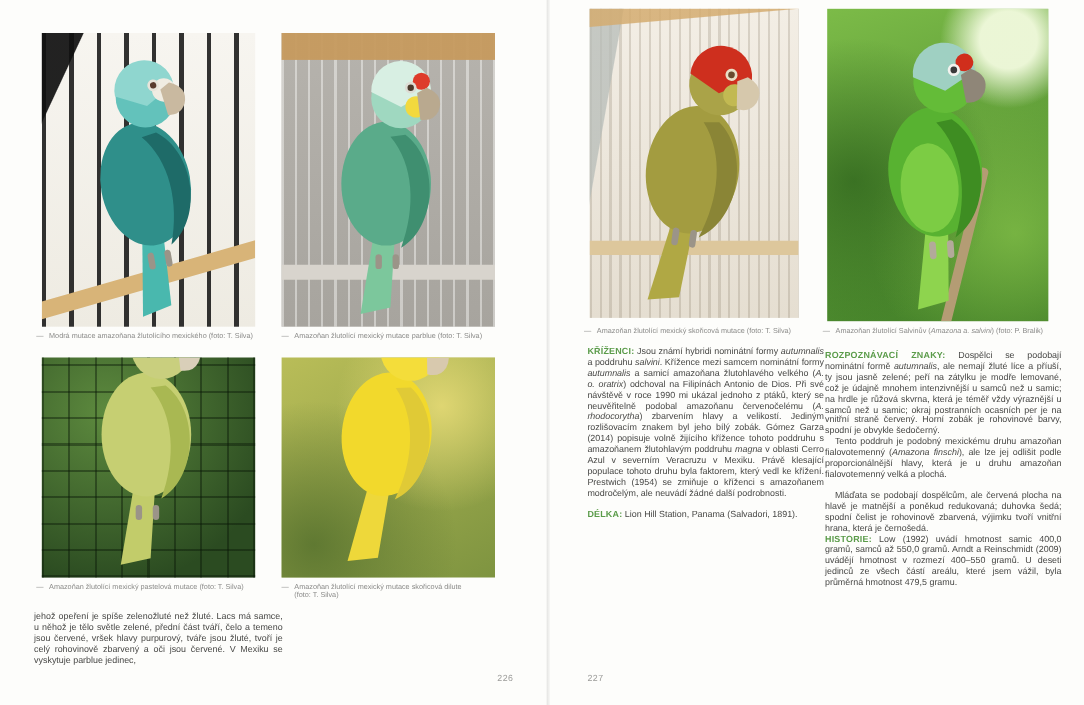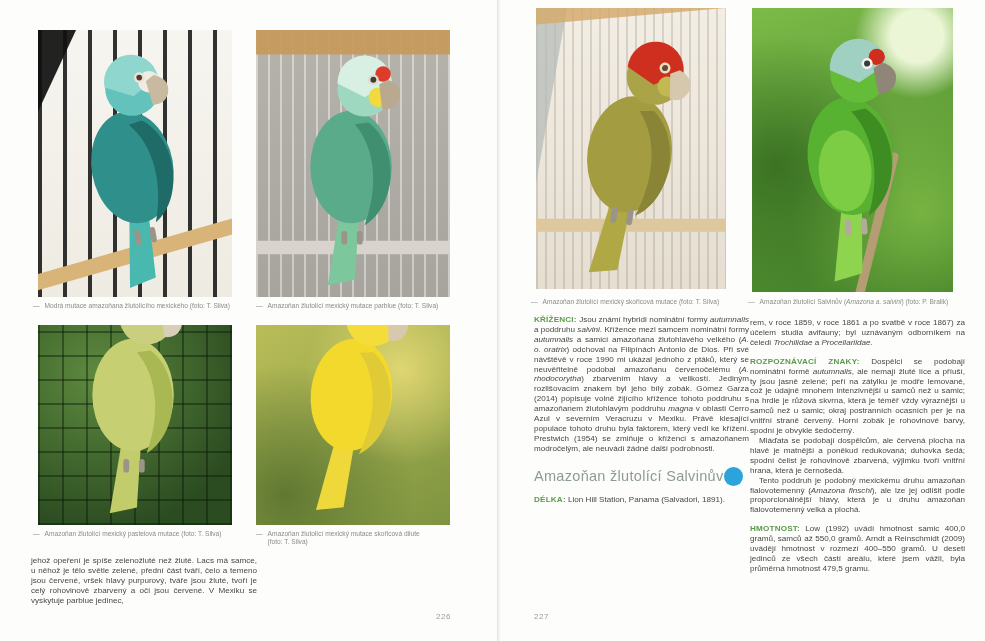--- a/index.html
+++ b/index.html
@@ -67,21 +67,21 @@
   .lbl{font-weight:700;color:var(--label_green,#5a9b49);letter-spacing:.2px;}
 
   .species-row{display:flex;align-items:center;justify-content:space-between;
     margin:13px 0 9px 0;}
   .species-row h2{margin:0;font-size:14.5px;font-weight:400;letter-spacing:.3px;
     color:var(--heading_green,#8d9c90);}
   .dot{width:19px;height:19px;border-radius:50%;background:var(--accent_blue,#2ba3db);
     flex:0 0 auto;margin-right:6px;}
 
   .pagenum{position:absolute;font-size:8px;color:#9b9b99;letter-spacing:.5px;}
-  .pn-left{left:436px;top:612px;}
+  .pn-left{left:452px;top:612px;}
   .pn-right{left:534px;top:612px;}
 
   
   .cap1{left:33px;top:302px;width:212px;}
   .cap2{left:256px;top:302px;width:212px;}
   .cap3{left:33px;top:530px;width:212px;}
   .cap4{left:256px;top:530px;width:176px;}
   .cap5{left:531px;top:298px;width:218px;}
   .cap6{left:748px;top:298px;width:232px;}
 
@@ -247,46 +247,41 @@
       <span class="dash">—</span>
       <span>Amazoňan žlutolící Salvinův (<i>Amazona a. salvini</i>) (foto: P. Bralik)</span>
     </p>
 
     <div class="col colA">
       <p class="body">
         <span class="lbl">KŘÍŽENCI:</span>
         <span>Jsou známí hybridi nominátní formy <i>autumnalis</i> a poddruhu <i>salvini</i>. Křížence mezi samcem nominátní formy <i>autumnalis</i> a samicí amazoňana žlutohlavého velkého (<i>A. o. oratrix</i>) odchoval na Filipínách Antonio de Dios. Při své návštěvě v roce 1990 mi ukázal jednoho z ptáků, který se neuvěřitelně podobal amazoňanu červenočelému (<i>A. rhodocorytha</i>) zbarvením hlavy a velikostí. Jediným rozlišovacím znakem byl jeho bílý zobák. Gómez Garza (2014) popisuje volně žijícího křížence tohoto poddruhu s amazoňanem žlutohlavým poddruhu <i>magna</i> v oblasti Cerro Azul v severním Veracruzu v Mexiku. Právě klesající populace tohoto druhu byla faktorem, který vedl ke křížení. Prestwich (1954) se zmiňuje o kříženci s amazoňanem modročelým, ale neuvádí žádné další podrobnosti.</span>
       </p>
 
-      <div class="species-row">
-        <h2>Amazoňan žlutolící Salvinův</h2>
-        <span class="dot"></span>
-      </div>
 
 
       <p class="body">
         <span class="lbl">DÉLKA:</span>
         <span>Lion Hill Station, Panama (Salvadori, 1891).</span>
       </p>
 
     </div>
 
     <div class="col colB">
-      <p class="body">rem, v roce 1859, v roce 1861 a po svatbě v roce 1867) za účelem studia avifauny; byl uznávaným odborníkem na čeledi <i>Trochilidae</i> a <i>Procellariidae</i>.</p>
 
       <p class="body flow">
         <span class="lbl">ROZPOZNÁVACÍ ZNAKY:</span>
         <span>Dospělci se podobají nominátní formě <i>autumnalis</i>, ale nemají žluté líce a příuší, ty jsou jasně zelené; peří na zátylku je modře lemované, což je údajně mnohem intenzivnější u samců než u samic; na hrdle je růžová skvrna, která je téměř vždy výraznější u samců než u samic; okraj postranních ocasních per je na vnitřní straně červený. Horní zobák je rohovinové barvy, spodní je obvykle šedočerný.</span>
       </p>
+      <p class="body indent">Tento poddruh je podobný mexickému druhu amazoňan fialovotemenný (<i>Amazona finschi</i>), ale lze jej odlišit podle proporcionálnější hlavy, která je u druhu amazoňan fialovotemenný velká a plochá.</p>
       <p class="body flow indent">Mláďata se podobají dospělcům, ale červená plocha na hlavě je matnější a poněkud redukovaná; duhovka šedá; spodní čelist je rohovinově zbarvená, výjimku tvoří vnitřní hrana, která je černošedá.</p>
-      <p class="body indent">Tento poddruh je podobný mexickému druhu amazoňan fialovotemenný (<i>Amazona finschi</i>), ale lze jej odlišit podle proporcionálnější hlavy, která je u druhu amazoňan fialovotemenný velká a plochá.</p>
 
 
       <p class="body">
-        <span class="lbl">HMOTNOST:</span>
+        <span class="lbl">HISTORIE:</span>
         <span>Low (1992) uvádí hmotnost samic 400,0 gramů, samců až 550,0 gramů. Arndt a Reinschmidt (2009) uvádějí hmotnost v rozmezí 400–550 gramů. U deseti jedinců ze všech částí areálu, které jsem vážil, byla průměrná hmotnost 479,5 gramu.</span>
       </p>
     </div>
 
     <div class="pagenum pn-right">227</div>
   </section>
 
 </div>
 
 </body></html>

